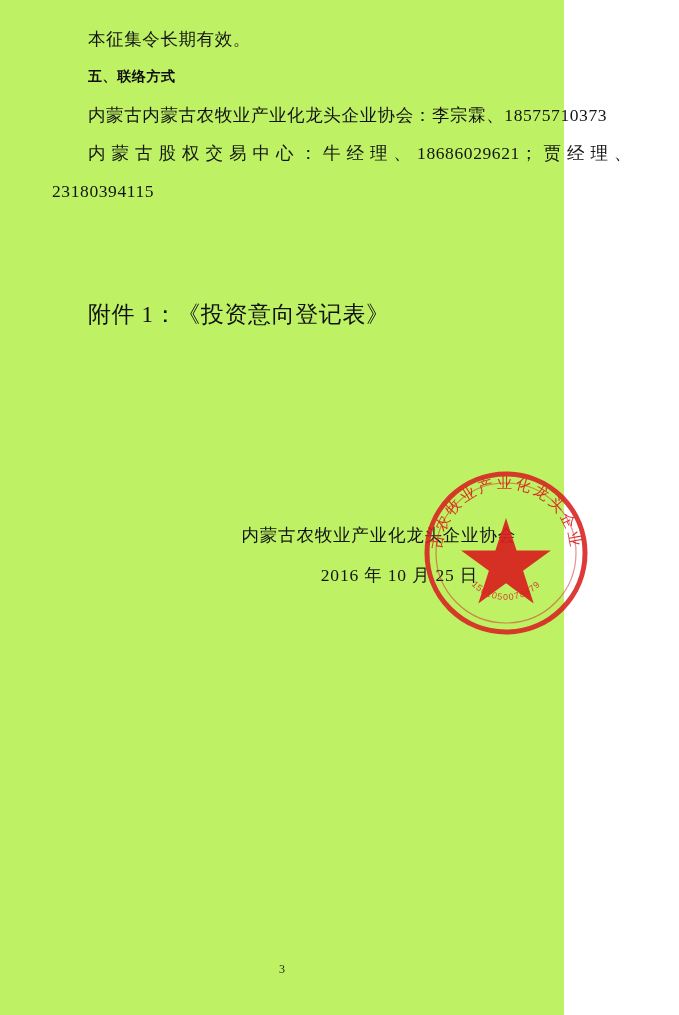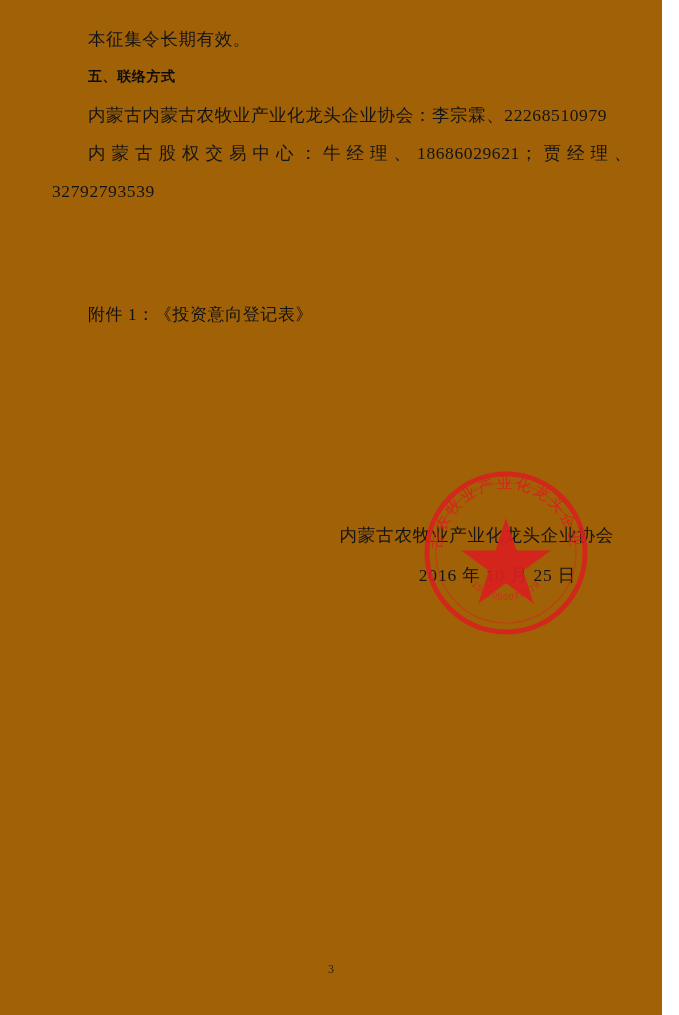--- a/index.html
+++ b/index.html
@@ -10,23 +10,23 @@
   body {
     width: 679px;
     height: 1015px;
     position: relative;
     font-family: "Liberation Serif", "DejaVu Serif", serif;
     color: #111111;
     overflow: hidden;
   }
   .page {
     position: relative;
-    width: 662px;
+    width: 564px;
     height: 1015px;
-    background: #a16207;
+    background: #bef264;
   }
   .content {
     position: absolute;
     left: 52px;
     top: 20px;
     width: 580px;
   }
   .para {
     font-size: 17.5px;
     line-height: 38px;
@@ -44,21 +44,21 @@
     letter-spacing: 0.6px;
     text-indent: 36px;
     font-weight: bold;
     margin: 0;
     color: #0d0d0d;
   }
   .gap-lg {
     height: 86px;
   }
   .attach {
-    font-size: 17px;
+    font-size: 23px;
     line-height: 38px;
     letter-spacing: 0.6px;
     text-indent: 36px;
     margin: 0;
   }
   .sign-block {
     position: absolute;
     right: 48px;
     top: 515px;
     width: 340px;
@@ -94,22 +94,22 @@
   }
 </style>
 </head>
 <body>
 
 <div class="page">
 
   <div class="content">
     <p class="para indent">本征集令长期有效。</p>
     <p class="heading">五、联络方式</p>
-    <p class="para indent">内蒙古内蒙古农牧业产业化龙头企业协会：李宗霖、22268510979</p>
-    <p class="para indent">内蒙古股权交易中心：牛经理、18686029621；贾经理、32792793539</p>
+    <p class="para indent">内蒙古内蒙古农牧业产业化龙头企业协会：李宗霖、18575710373</p>
+    <p class="para indent">内蒙古股权交易中心：牛经理、18686029621；贾经理、23180394115</p>
     <div class="gap-lg"></div>
     <p class="attach">附件 1：《投资意向登记表》</p>
   </div>
 
   <div class="sign-block">
     <div class="sign-line">内蒙古农牧业产业化龙头企业协会</div>
     <div class="sign-line sign-date">2016 年 10 月 25 日</div>
   </div>
 
   <div class="seal">

